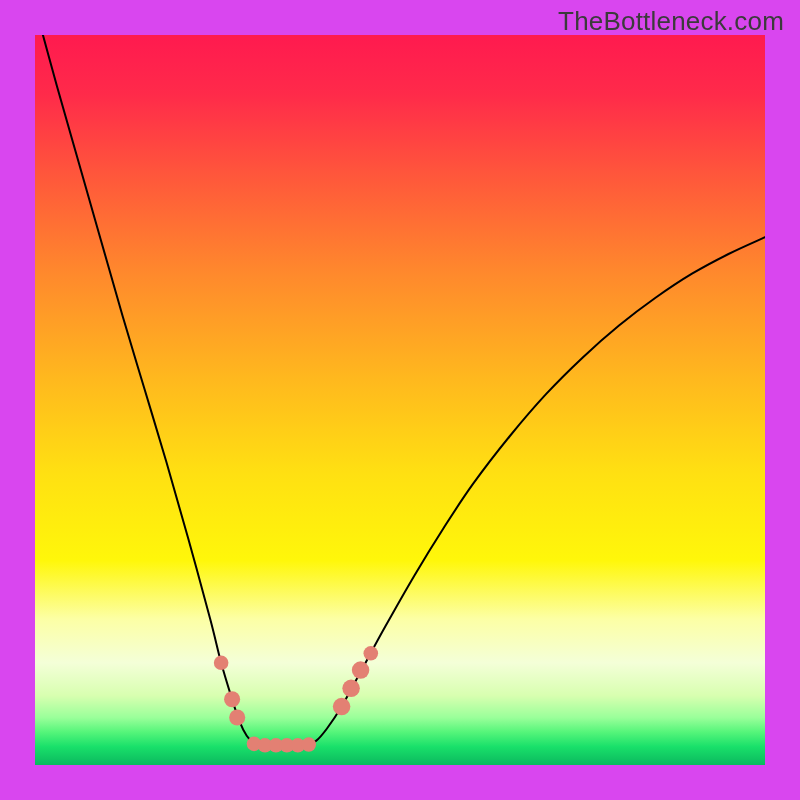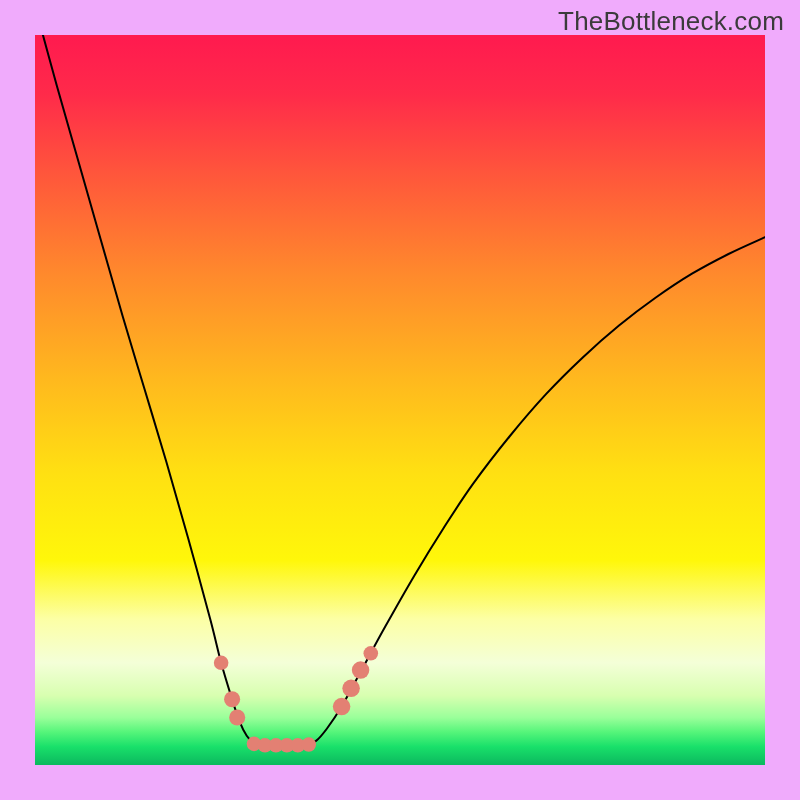--- a/index.html
+++ b/index.html
@@ -10,21 +10,21 @@
     background: #000;
     overflow: hidden;
     font-family: Arial, Helvetica, sans-serif;
   }
   .frame {
     position: absolute;
     top: 0;
     left: 0;
     width: 800px;
     height: 800px;
-    background: #f0abfc;
+    background: #d946ef;
   }
   .plot-area {
     position: absolute;
     left: 35px;
     top: 35px;
     width: 730px;
     height: 730px;
   }
   .gradient {
     position: absolute;

